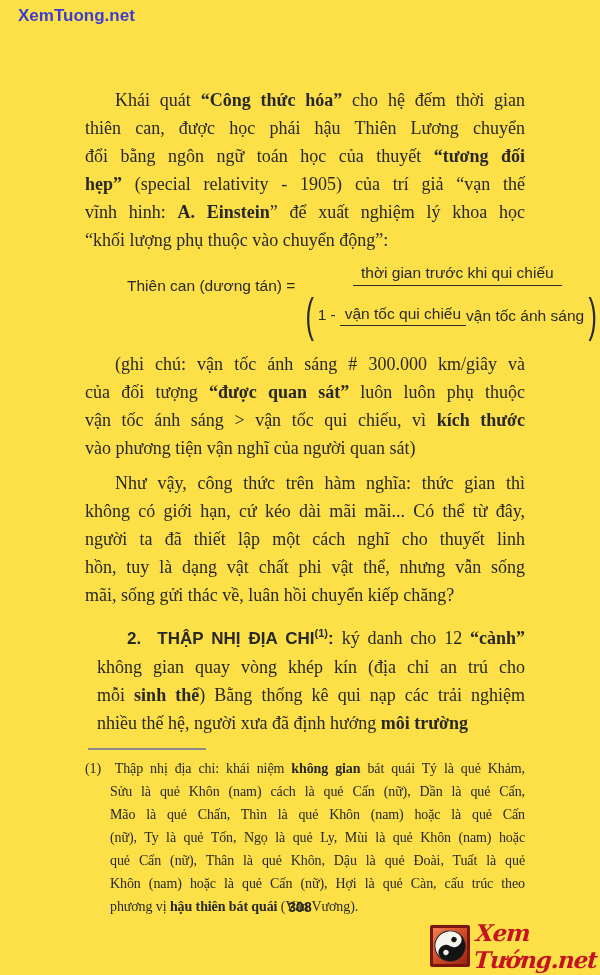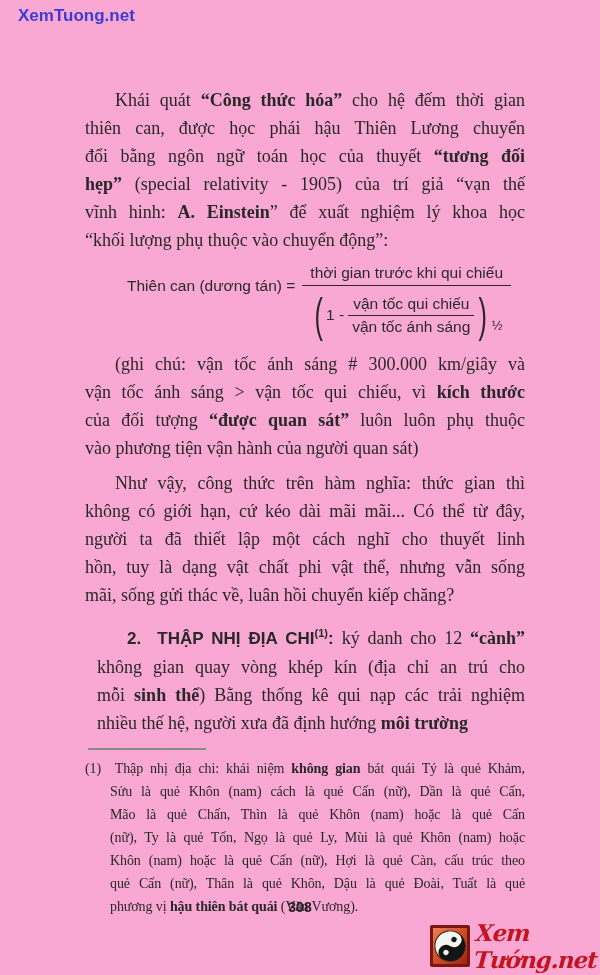--- a/index.html
+++ b/index.html
@@ -1,18 +1,18 @@
 <!DOCTYPE html>
 <html><head>
 <meta charset="utf-8">
 <style>
   * { margin:0; padding:0; box-sizing:border-box; }
   html,body { background:#ffffff; }
   .page {
-    position:relative; width:600px; height:975px; background:#f9a8d4;
+    position:relative; width:600px; height:975px; background:#fde047;
     font-family:"Liberation Serif", serif; color:#282828; overflow:hidden;
   }
   .watermark-top {
     position:absolute; left:18px; top:6px;
     font-family:"Liberation Sans", sans-serif; font-weight:bold;
     font-size:17px; color:#3c3cd2; cursor:pointer;
   }
   .content { position:absolute; left:85px; top:86px; width:440px; }
   .para .line { font-size:18px; line-height:28px; }
   .jl { text-align:justify; text-align-last:justify; }
@@ -27,21 +27,21 @@
   .formula {
     display:flex; align-items:flex-start;
     font-family:Liberation Sans, sans-serif; font-size:15.5px; color:#2a2a2a;
     padding-left:42px; margin:8px 0 9px 0;
   }
   .f-lhs { margin-top:15px; white-space:nowrap; }
   .frac { display:inline-flex; flex-direction:column; align-items:center; margin-left:7px; }
   .f-num { padding:2px 8px 3px; border-bottom:1.5px solid #2a2a2a; white-space:nowrap; }
   .f-den { display:flex; align-items:center; padding-top:3px; }
   .paren { font-size:46px; line-height:52px; font-weight:400; transform:scaleX(0.55); color:#2a2a2a; }
-  .frac2 { display:inline-flex; flex-direction:column; align-items:center; margin:0 1px; }
+  .frac2 { display:inline-flex; flex-direction:row; align-items:center; margin:0 1px; }
   .f-num2 { padding:0 5px 2px; border-bottom:1.5px solid #2a2a2a; white-space:nowrap; }
   .f-den2 { padding-top:2px; white-space:nowrap; }
   .f-one { margin-right:3px; white-space:nowrap; }
   .f-exp { align-self:flex-end; font-size:13px; margin:0 0 8px 1px; }
 
   
   .fn-rule { width:118px; border-top:2px solid #8a8a8a; margin:11px 0 7px 3px; }
   .footnote .line { font-size:14px; line-height:23px; letter-spacing:-0.1px; }
   .footnote .line:not(:first-child) { padding-left:25px; }
 
@@ -93,23 +93,23 @@
             <span class="f-den2">vận tốc ánh sáng</span>
           </span>
           <span class="paren">)</span>
           <span class="f-exp">½</span>
         </span>
       </span>
     </div>
 
     <div class="para">
         <div class="line jl"><span>(ghi chú: vận tốc ánh sáng # 300.000 km/giây và</span></div>
+        <div class="line jl"><span>của đối tượng </span><span class="b">“được quan sát”</span><span> luôn luôn phụ thuộc</span></div>
         <div class="line jl"><span>vận tốc ánh sáng &gt; vận tốc qui chiếu, vì </span><span class="b">kích thước</span></div>
-        <div class="line jl"><span>của đối tượng </span><span class="b">“được quan sát”</span><span> luôn luôn phụ thuộc</span></div>
-        <div class="line"><span>vào phương tiện vận hành của người quan sát)</span></div>
+        <div class="line"><span>vào phương tiện vận nghĩ của người quan sát)</span></div>
       </div>
 
     <div class="para gap">
         <div class="line jl"><span>Như vậy, công thức trên hàm nghĩa: thức gian thì</span></div>
         <div class="line jl"><span>không có giới hạn, cứ kéo dài mãi mãi... Có thể từ đây,</span></div>
         <div class="line jl"><span>người ta đã thiết lập một cách nghĩ cho thuyết linh</span></div>
         <div class="line jl"><span>hồn, tuy là dạng vật chất phi vật thể, nhưng vẫn sống</span></div>
         <div class="line"><span>mãi, sống gửi thác về, luân hồi chuyển kiếp chăng?</span></div>
       </div>
 
@@ -120,22 +120,22 @@
         <div class="line"><span>nhiều thế hệ, người xưa đã định hướng </span><span class="b">môi trường</span></div>
       </div>
 
     <div class="fn-rule"></div>
 
     <div class="footnote">
         <div class="line jl"><span>(1)&nbsp; Thập nhị địa chi: khái niệm </span><span class="b">không gian</span><span> bát quái Tý là quẻ Khảm,</span></div>
         <div class="line jl"><span>Sửu là quẻ Khôn (nam) cách là quẻ Cấn (nữ), Dần là quẻ Cấn,</span></div>
         <div class="line jl"><span>Mão là quẻ Chấn, Thìn là quẻ Khôn (nam) hoặc là quẻ Cấn</span></div>
         <div class="line jl"><span>(nữ), Ty là quẻ Tốn, Ngọ là quẻ Ly, Mùi là quẻ Khôn (nam) hoặc</span></div>
+        <div class="line jl"><span>quẻ Cấn (nữ), Thân là quẻ Khôn, Dậu là quẻ Đoài, Tuất là quẻ</span></div>
         <div class="line jl"><span>Khôn (nam) hoặc là quẻ Cấn (nữ), Hợi là quẻ Càn, cấu trúc theo</span></div>
-        <div class="line jl"><span>quẻ Cấn (nữ), Thân là quẻ Khôn, Dậu là quẻ Đoài, Tuất là quẻ</span></div>
         <div class="line"><span>phương vị </span><span class="b">hậu thiên bát quái</span><span> (Văn Vương).</span></div>
       </div>
 
   </div>
 
   <div class="page-number">308</div>
 
   <div class="footer-logo">
     <span class="logo-square">
       <svg width="34" height="34" viewBox="0 0 36 36">

